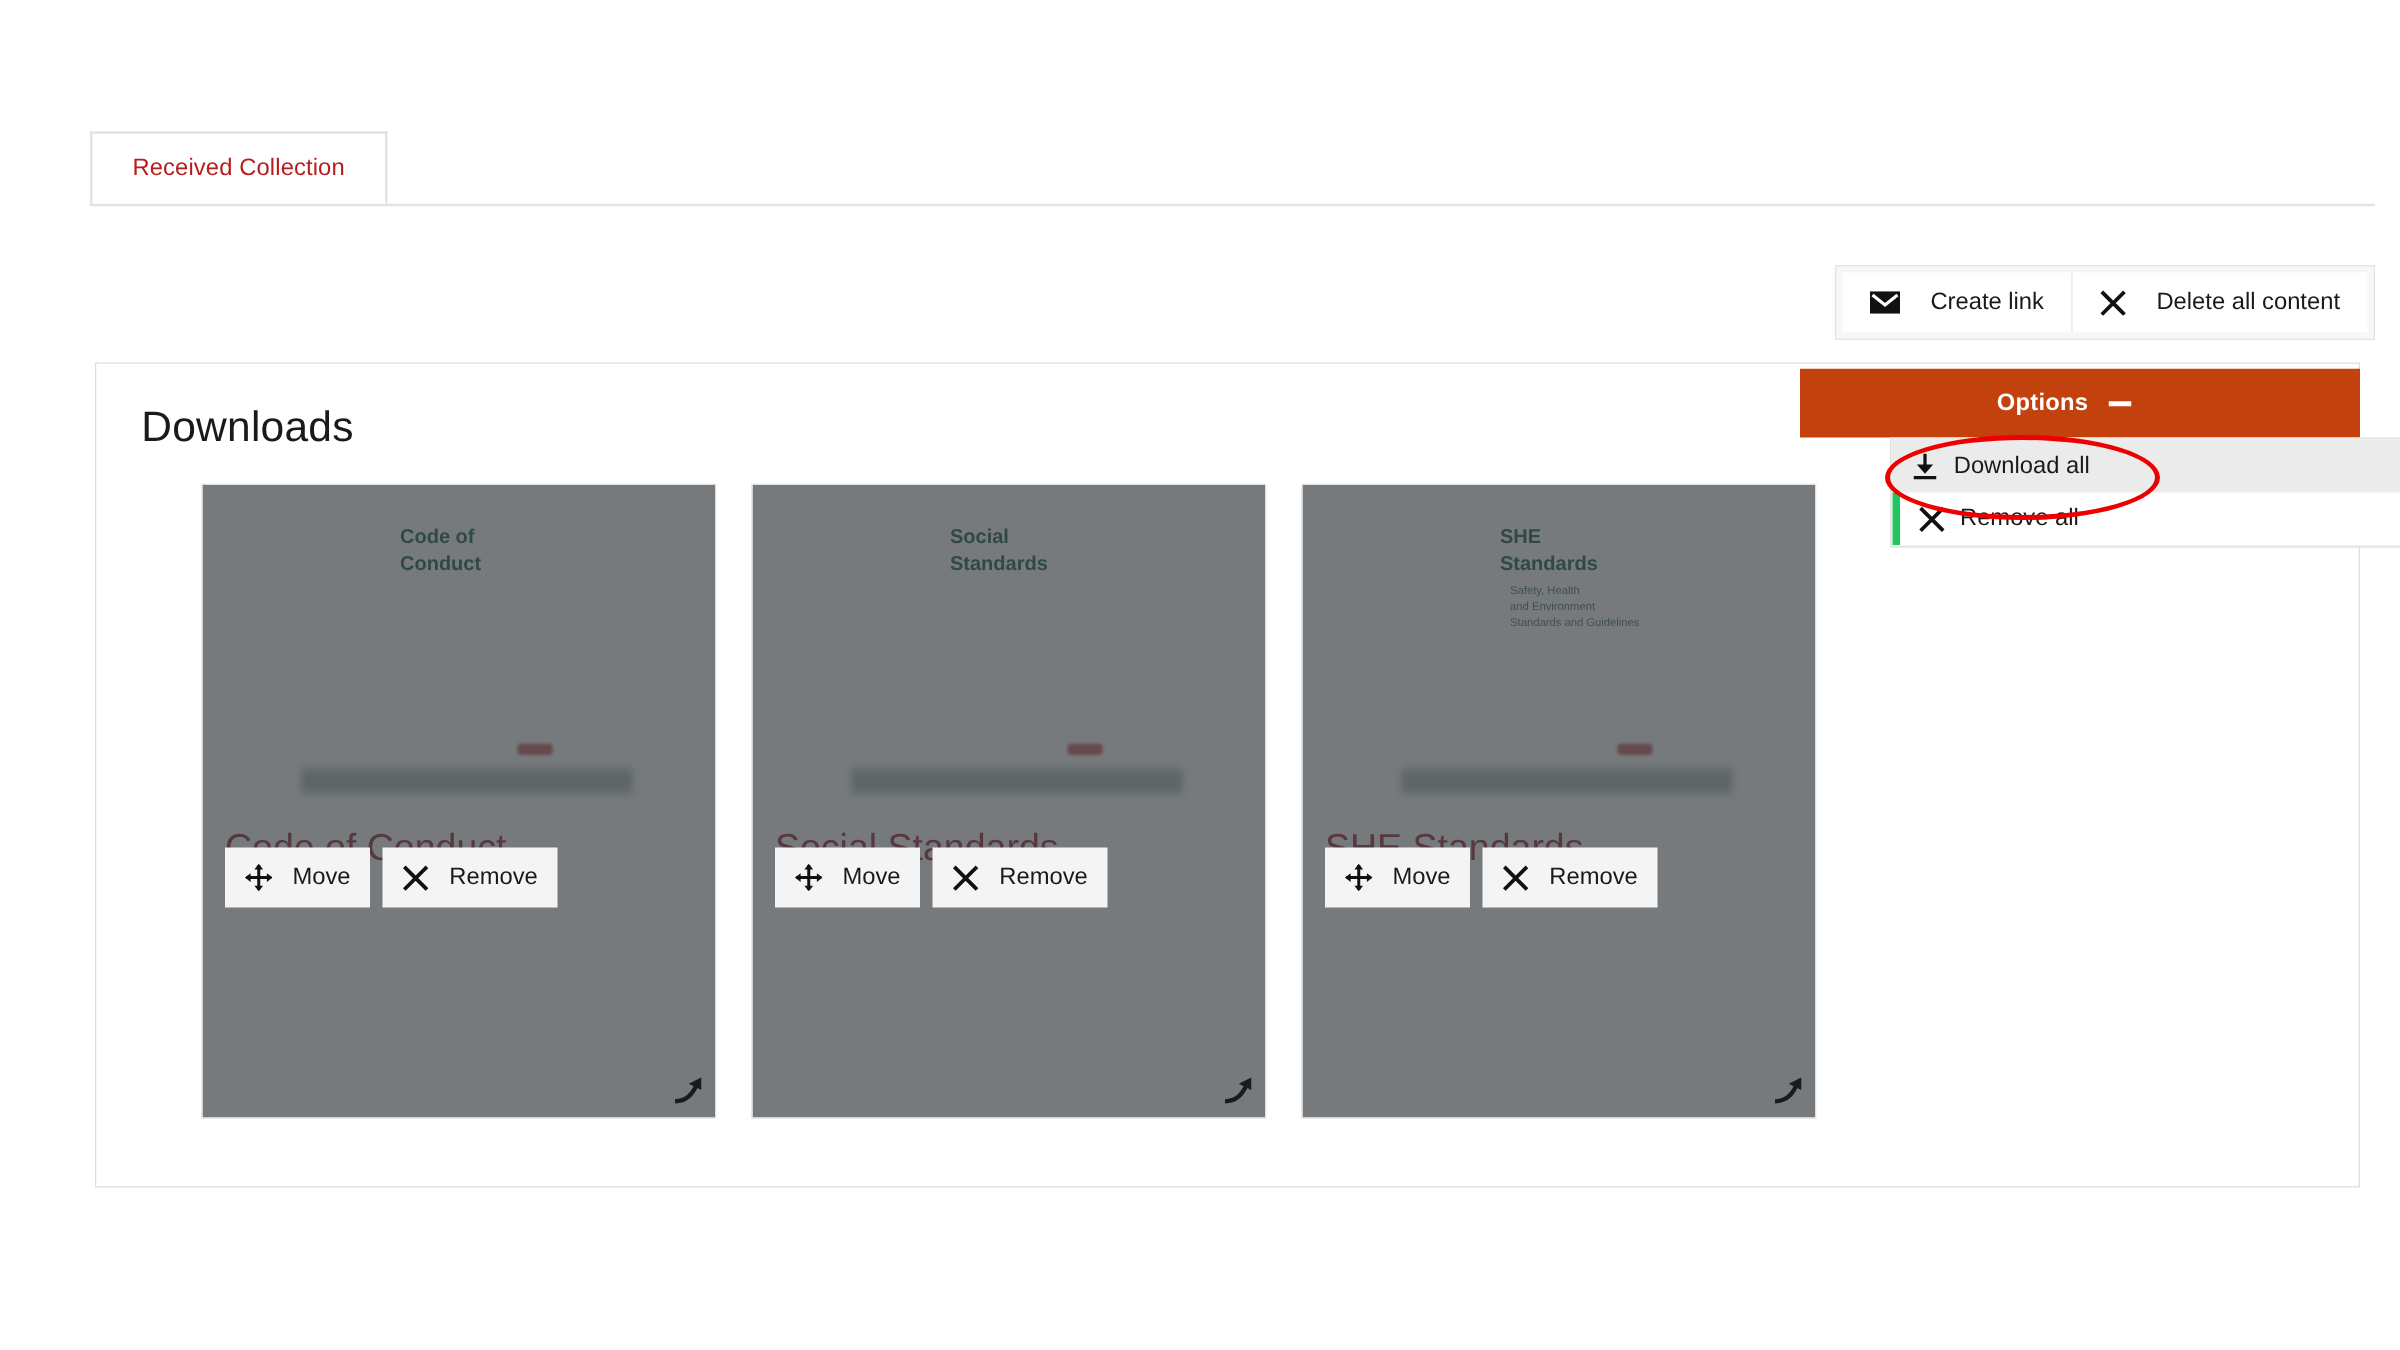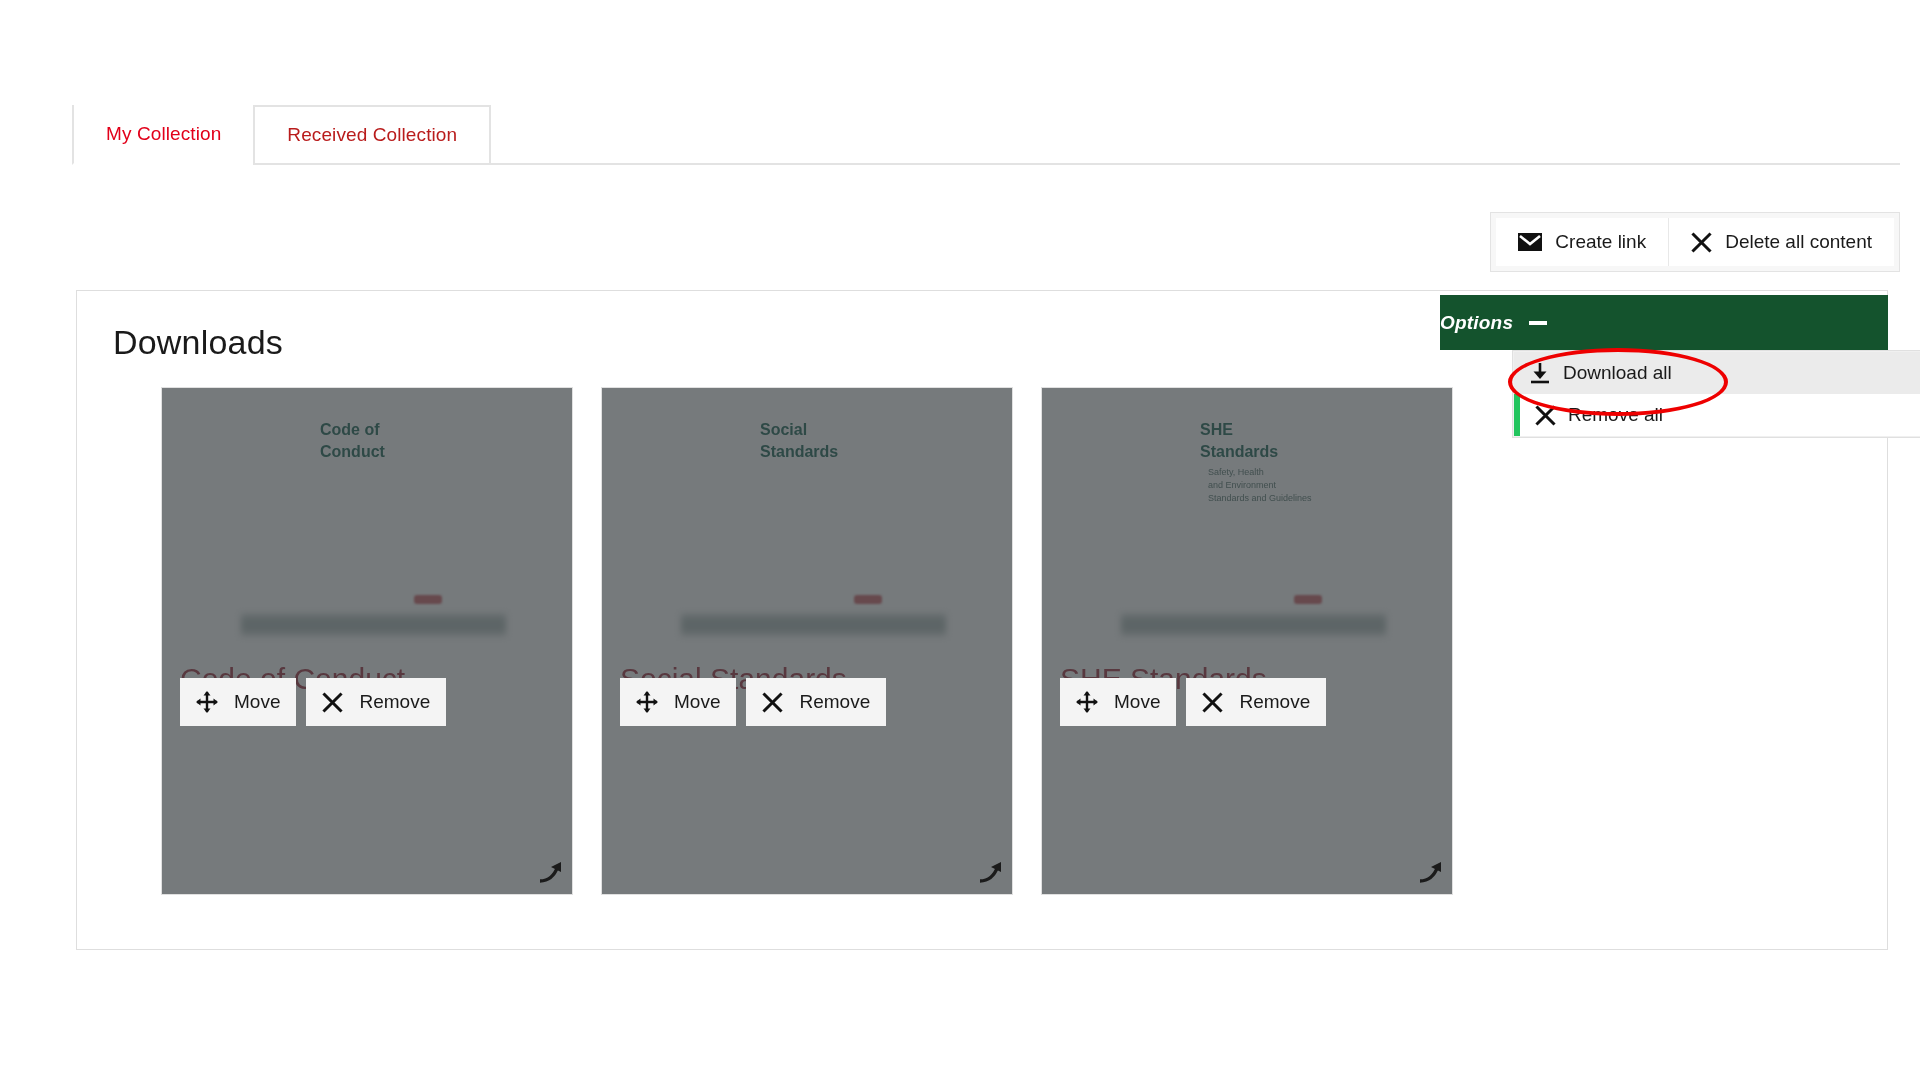--- a/index.html
+++ b/index.html
@@ -58,21 +58,21 @@
     right: 20px;
     top: 212px;
     display: flex;
     background: #f7f7f7;
     border: 1px solid #e3e3e3;
     padding: 5px;
   }
   .topactions .act {
     display: flex;
     align-items: center;
-    gap: 13px;
+    gap: 24px;
     background: #ffffff;
     padding: 13px 22px;
     font-size: 19px;
     color: #1a1a1a;
     cursor: pointer;
     white-space: nowrap;
   }
   .topactions .act + .act { border-left: 1px solid #e8e8e8; }
 
   .ico { display: inline-flex; align-items: center; justify-content: center; flex: none; }
@@ -97,28 +97,27 @@
     letter-spacing: .2px;
   }
 
   
   .options-bar {
     position: absolute;
     left: 1440px;
     top: 295px;
     width: 448px;
     height: 55px;
-    background: #14532d;
+    background: #c2410c;
     display: flex;
     align-items: center;
-    justify-content: flex-start;
+    justify-content: center;
     padding-right: 26px;
     gap: 16px;
     cursor: pointer;
-    font-style: italic;
   }
   .options-bar .label {
     color: #ffffff;
     font-size: 19px;
     font-weight: bold;
     letter-spacing: .2px;
   }
   .minus-icon {
     width: 18px; height: 4px;
     background: #ffffff;
@@ -266,23 +265,20 @@
     pointer-events: none;
     z-index: 50;
   }
 </style>
 </head>
 <body>
 
 <div class="page">
 
   <div class="tabbar">
-    <div class="tab active">
-      <span>My Collection</span>
-    </div>
     <div class="tab inactive">
       <span>Received Collection</span>
     </div>
   </div>
 
   <div class="topactions">
     <div class="act">
       <span class="ico">
         <svg width="24" height="18" viewBox="0 0 24 18">
           <rect x="0" y="0" width="24" height="18" fill="#111111"></rect>

